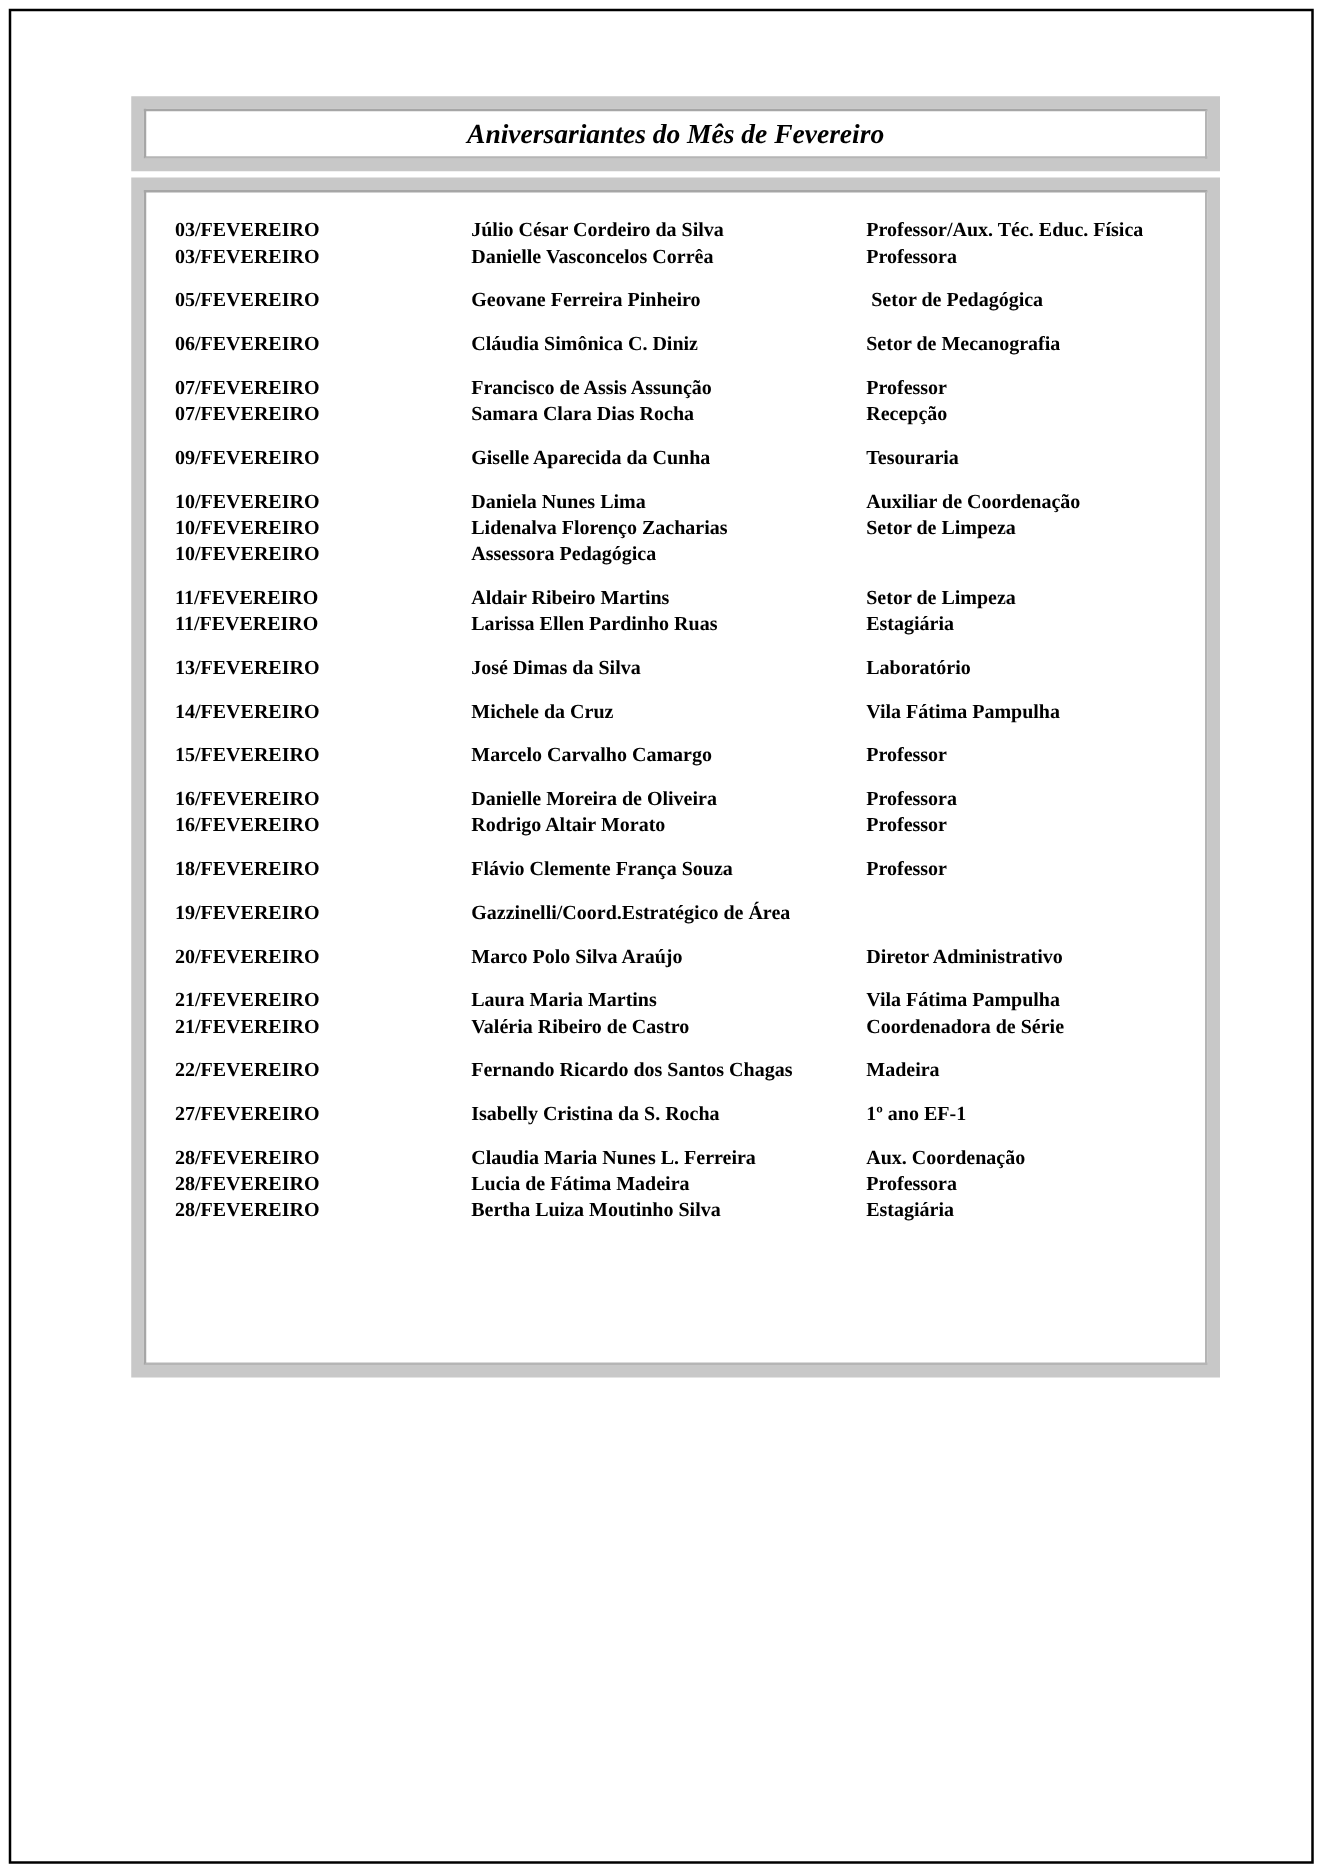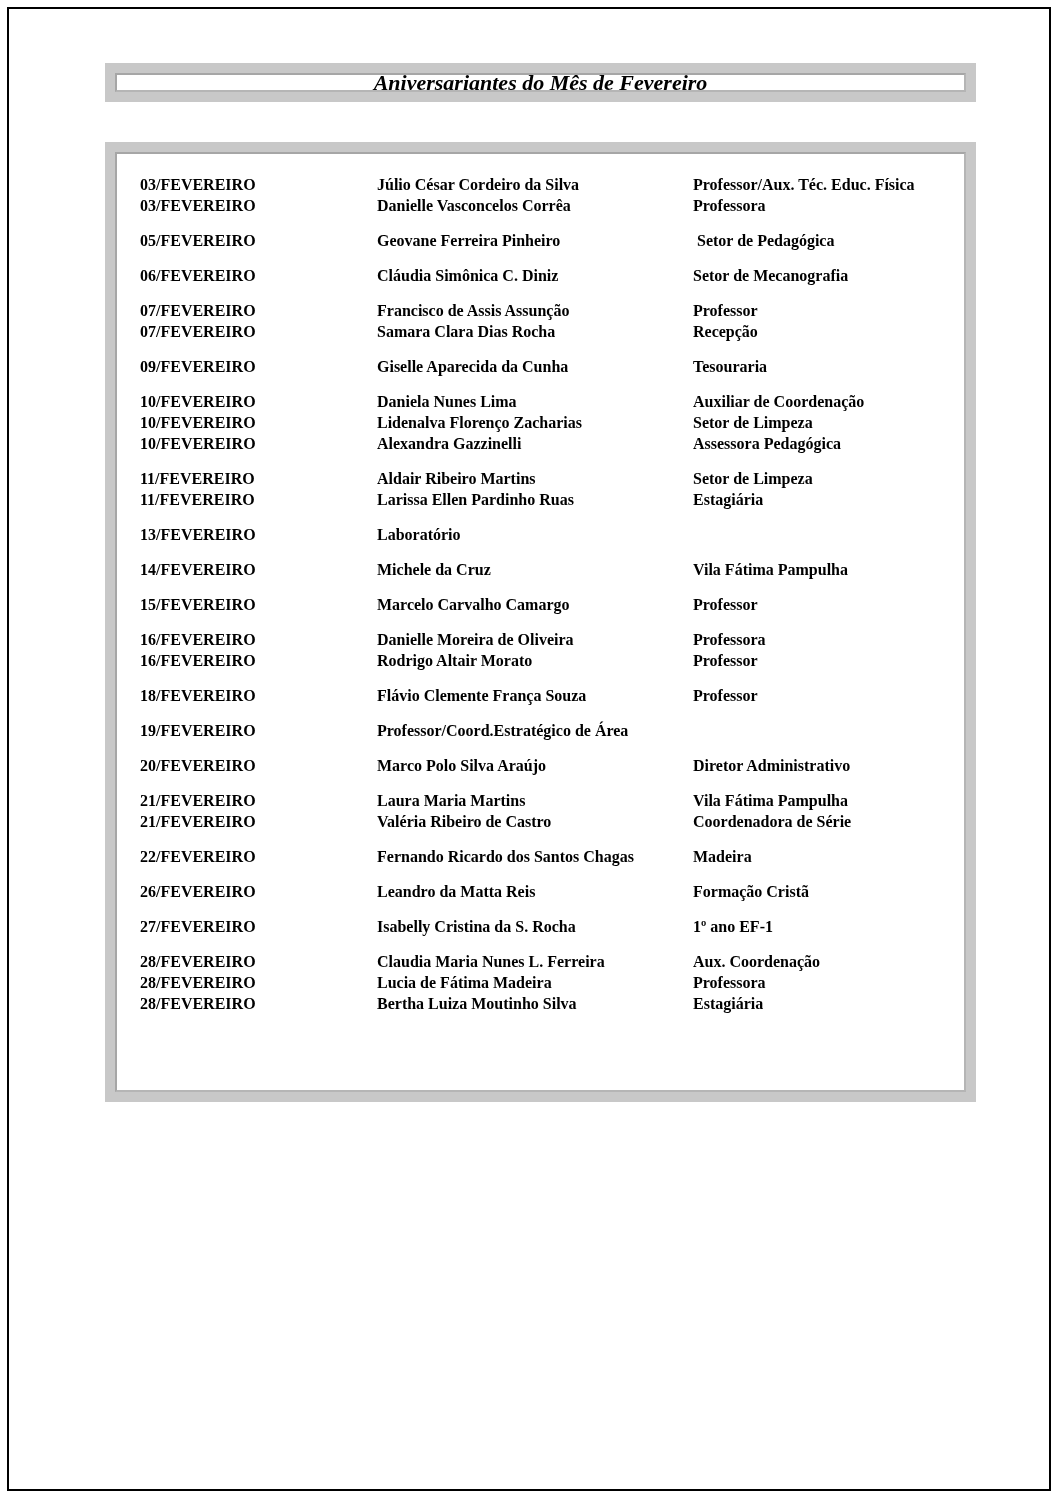--- a/index.html
+++ b/index.html
@@ -17,21 +17,21 @@
     color:var(--text);
   }
   .page-border{
     position:absolute;left:7px;top:7px;width:1044px;height:1484px;
     border:2px solid var(--page-border);
     background:#ffffff;
   }
   .frame{
     position:absolute;left:105px;background:var(--frame-gray);
   }
-  .frame-title{top:63px;width:871px;height:39px;text-align:right;}
+  .frame-title{top:77px;width:871px;height:60px;text-align:right;}
   .frame-list{top:142px;width:871px;height:960px;}
   .inner{
     position:absolute;left:10px;top:10px;right:10px;bottom:10px;
     background:#ffffff;
     border:2px solid var(--inner-border);
     border-bottom-color:#b5b5b5;
     border-right-color:#b5b5b5;
   }
   .inner-title{
     display:flex;align-items:center;justify-content:center;
@@ -118,39 +118,39 @@
             <span class="cell-name">Daniela Nunes Lima</span>
             <span class="cell-role">Auxiliar de Coordenação</span>
           </div>
           <div class="row">
             <span class="cell-date">10/FEVEREIRO</span>
             <span class="cell-name">Lidenalva Florenço Zacharias</span>
             <span class="cell-role">Setor de Limpeza</span>
           </div>
           <div class="row">
             <span class="cell-date">10/FEVEREIRO</span>
-            <span class="cell-name">Alexandra Gazzinelli</span>
             <span class="cell-role">Assessora Pedagógica</span>
           </div>
         </div>
         <div class="group">
           <div class="row">
             <span class="cell-date">11/FEVEREIRO</span>
             <span class="cell-name">Aldair Ribeiro Martins</span>
             <span class="cell-role">Setor de Limpeza</span>
           </div>
           <div class="row">
             <span class="cell-date">11/FEVEREIRO</span>
             <span class="cell-name">Larissa Ellen Pardinho Ruas</span>
             <span class="cell-role">Estagiária</span>
           </div>
         </div>
         <div class="group">
           <div class="row">
             <span class="cell-date">13/FEVEREIRO</span>
+            <span class="cell-name">José Dimas da Silva</span>
             <span class="cell-role">Laboratório</span>
           </div>
         </div>
         <div class="group">
           <div class="row">
             <span class="cell-date">14/FEVEREIRO</span>
             <span class="cell-name">Michele da Cruz</span>
             <span class="cell-role">Vila Fátima Pampulha</span>
           </div>
         </div>
@@ -176,21 +176,21 @@
         <div class="group">
           <div class="row">
             <span class="cell-date">18/FEVEREIRO</span>
             <span class="cell-name">Flávio Clemente França Souza</span>
             <span class="cell-role">Professor</span>
           </div>
         </div>
         <div class="group">
           <div class="row">
             <span class="cell-date">19/FEVEREIRO</span>
-            <span class="cell-role">Professor/Coord.Estratégico de Área</span>
+            <span class="cell-role">Gazzinelli/Coord.Estratégico de Área</span>
           </div>
         </div>
         <div class="group">
           <div class="row">
             <span class="cell-date">20/FEVEREIRO</span>
             <span class="cell-name">Marco Polo Silva Araújo</span>
             <span class="cell-role">Diretor Administrativo</span>
           </div>
         </div>
         <div class="group">
@@ -207,27 +207,20 @@
         </div>
         <div class="group">
           <div class="row">
             <span class="cell-date">22/FEVEREIRO</span>
             <span class="cell-name">Fernando Ricardo dos Santos Chagas</span>
             <span class="cell-role">Madeira</span>
           </div>
         </div>
         <div class="group">
           <div class="row">
-            <span class="cell-date">26/FEVEREIRO</span>
-            <span class="cell-name">Leandro da Matta Reis</span>
-            <span class="cell-role">Formação Cristã</span>
-          </div>
-        </div>
-        <div class="group">
-          <div class="row">
             <span class="cell-date">27/FEVEREIRO</span>
             <span class="cell-name">Isabelly Cristina da S. Rocha</span>
             <span class="cell-role">1º ano EF-1</span>
           </div>
         </div>
         <div class="group">
           <div class="row">
             <span class="cell-date">28/FEVEREIRO</span>
             <span class="cell-name">Claudia Maria Nunes L. Ferreira</span>
             <span class="cell-role">Aux. Coordenação</span>

